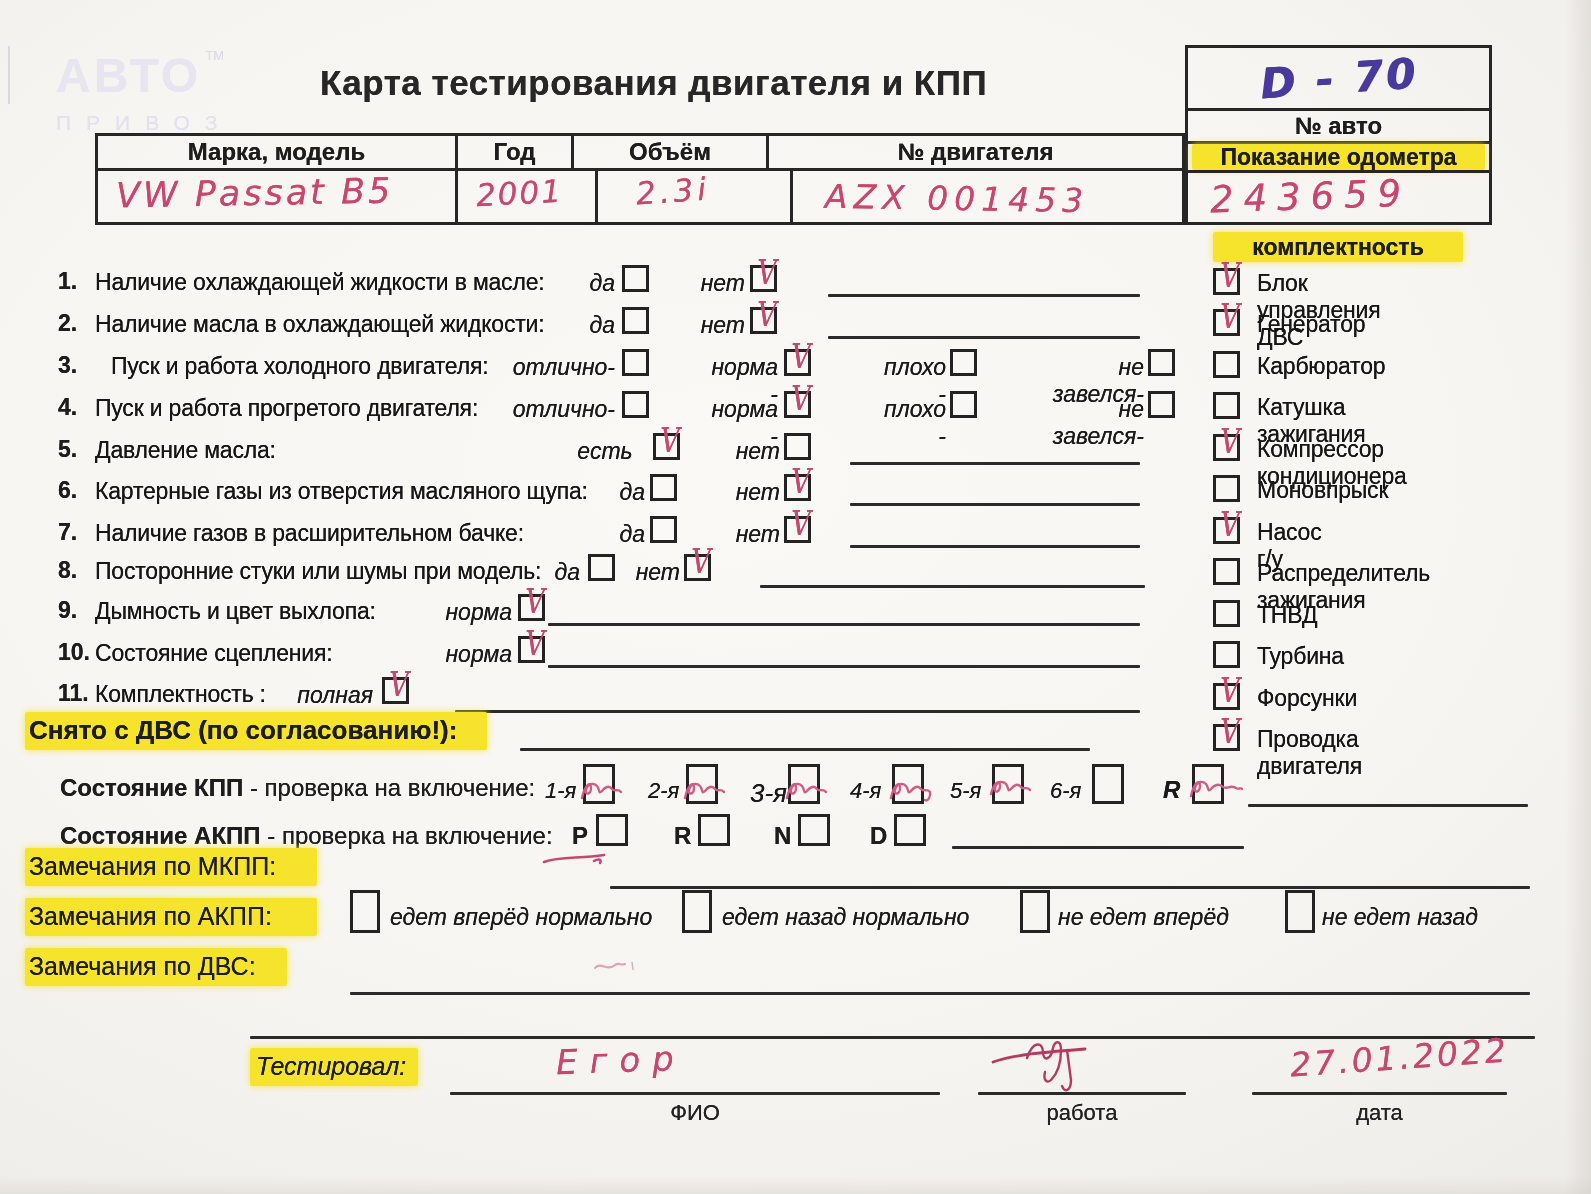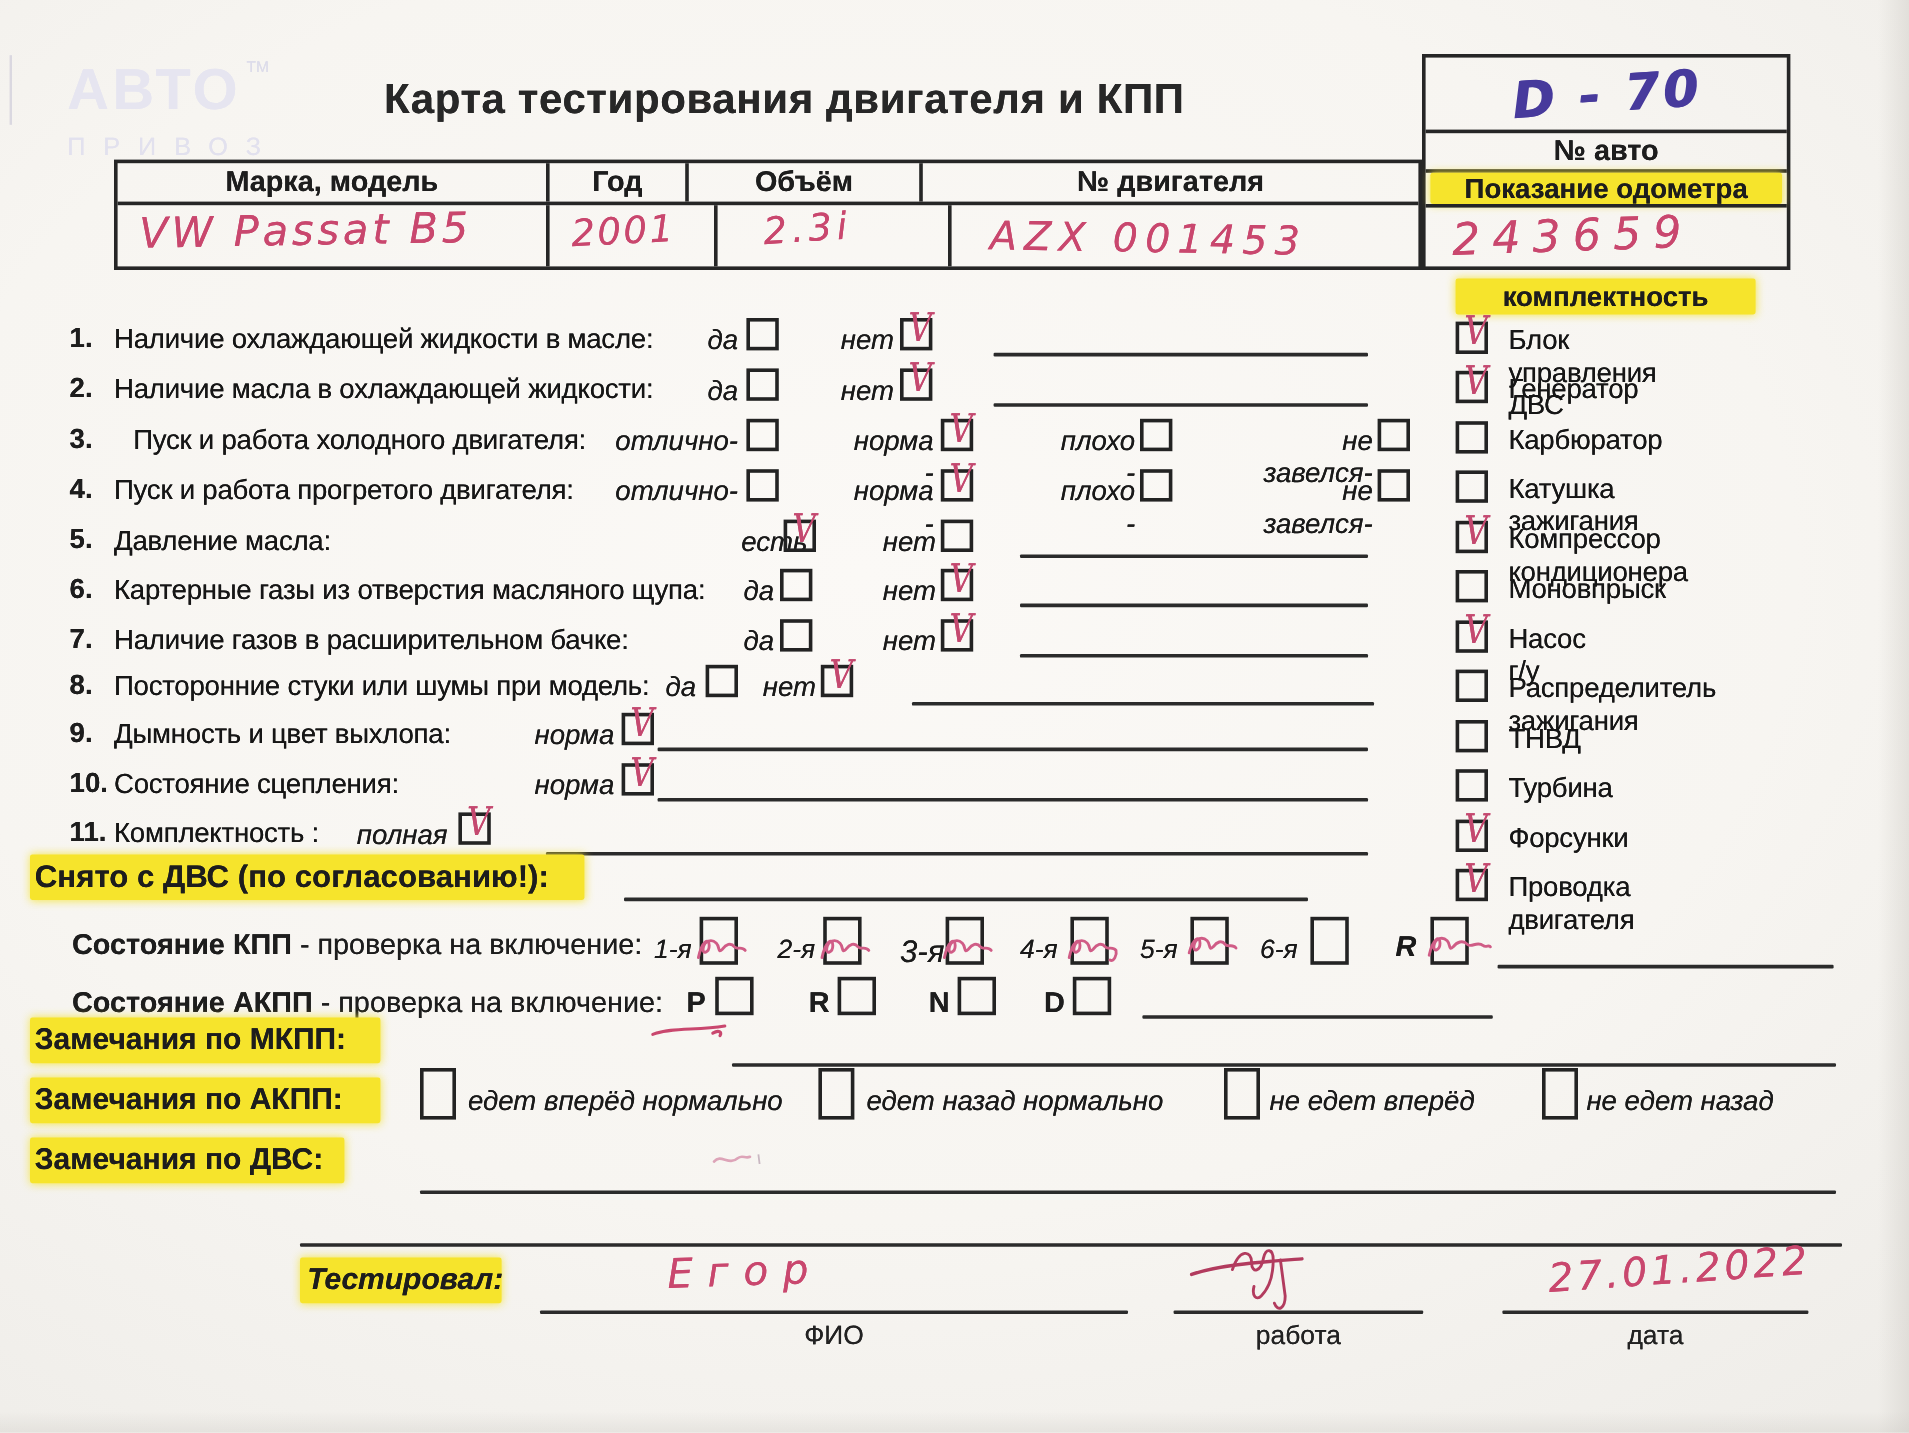--- a/index.html
+++ b/index.html
@@ -23,21 +23,21 @@
   .scan-tick{position:absolute;left:8px;top:46px;width:2px;height:58px;background:#cfccda;opacity:.7}
   .abs{position:absolute}
   .pg *{text-shadow:0 0 .5px}
   
   .title{font-size:35px;font-weight:bold;letter-spacing:.5px;color:#272727}
   .q{font-size:23px;color:#161616;letter-spacing:-.2px}
   .num{font-size:23px;font-weight:bold}
   .il{font-style:italic;font-size:23px;color:#1a1a1a}
   .bld{font-weight:bold}
   .th{font-size:24px;font-weight:bold;display:flex;align-items:center;justify-content:center}
-  .seclab{font-size:25px;font-weight:bold}
+  .seclab{font-size:25px;font-weight:normal}
   .hl{background:#f6e42c;box-shadow:0 0 7px rgba(244,228,60,.9);border-radius:2px}
   .smallcap{font-size:22px;color:#222}
   
   .bx{position:absolute;width:27px;height:27px;border:3px solid #232323;background:transparent}
   .bx.checked::after{
     content:"V";position:absolute;left:2px;top:-15px;
     font-family:"DejaVu Serif",serif;font-style:italic;font-weight:normal;
     font-size:33px;color:#c4486f;transform:scaleX(.82);text-shadow:0 0 .4px #c4486f;
   }
   .gbx{position:absolute;width:32px;height:40px;border:3px solid #232323}
@@ -205,21 +205,21 @@
     <span class="bx checked" style="left:784px;top:-3px"></span>
     <span class="abs il" style="left:872px;top:2px;width:74px;text-align:right">плохо -</span>
     <span class="bx" style="left:950px;top:-3px"></span>
     <span class="abs il" style="left:1022px;top:2px;width:122px;text-align:right">не завелся-</span>
     <span class="bx" style="left:1148px;top:-3px"></span>
   </div>
 
   <div class="abs" style="left:0;top:436px;width:1591px;height:32px">
     <span class="abs num" style="left:58px">5.</span>
     <span class="abs q" style="left:95px;top:1px">Давление масла:</span>
-    <span class="abs il" style="left:601px;top:2px;width:72px;text-align:right">есть</span>
+    <span class="abs il" style="left:569px;top:2px;width:72px;text-align:center">есть</span>
     <span class="bx checked" style="left:653px;top:-3px"></span>
     <span class="abs il" style="left:728px;top:2px;width:52px;text-align:right">нет</span>
     <span class="bx" style="left:784px;top:-3px"></span>
     <span class="ln" style="left:850px;top:26px;width:290px"></span>
   </div>
 
   <div class="abs" style="left:0;top:477px;width:1591px;height:32px">
     <span class="abs num" style="left:58px">6.</span>
     <span class="abs q" style="left:95px;top:1px">Картерные газы из отверстия масляного щупа:</span>
     <span class="abs il" style="left:595px;top:2px;width:50px;text-align:right">да</span>

